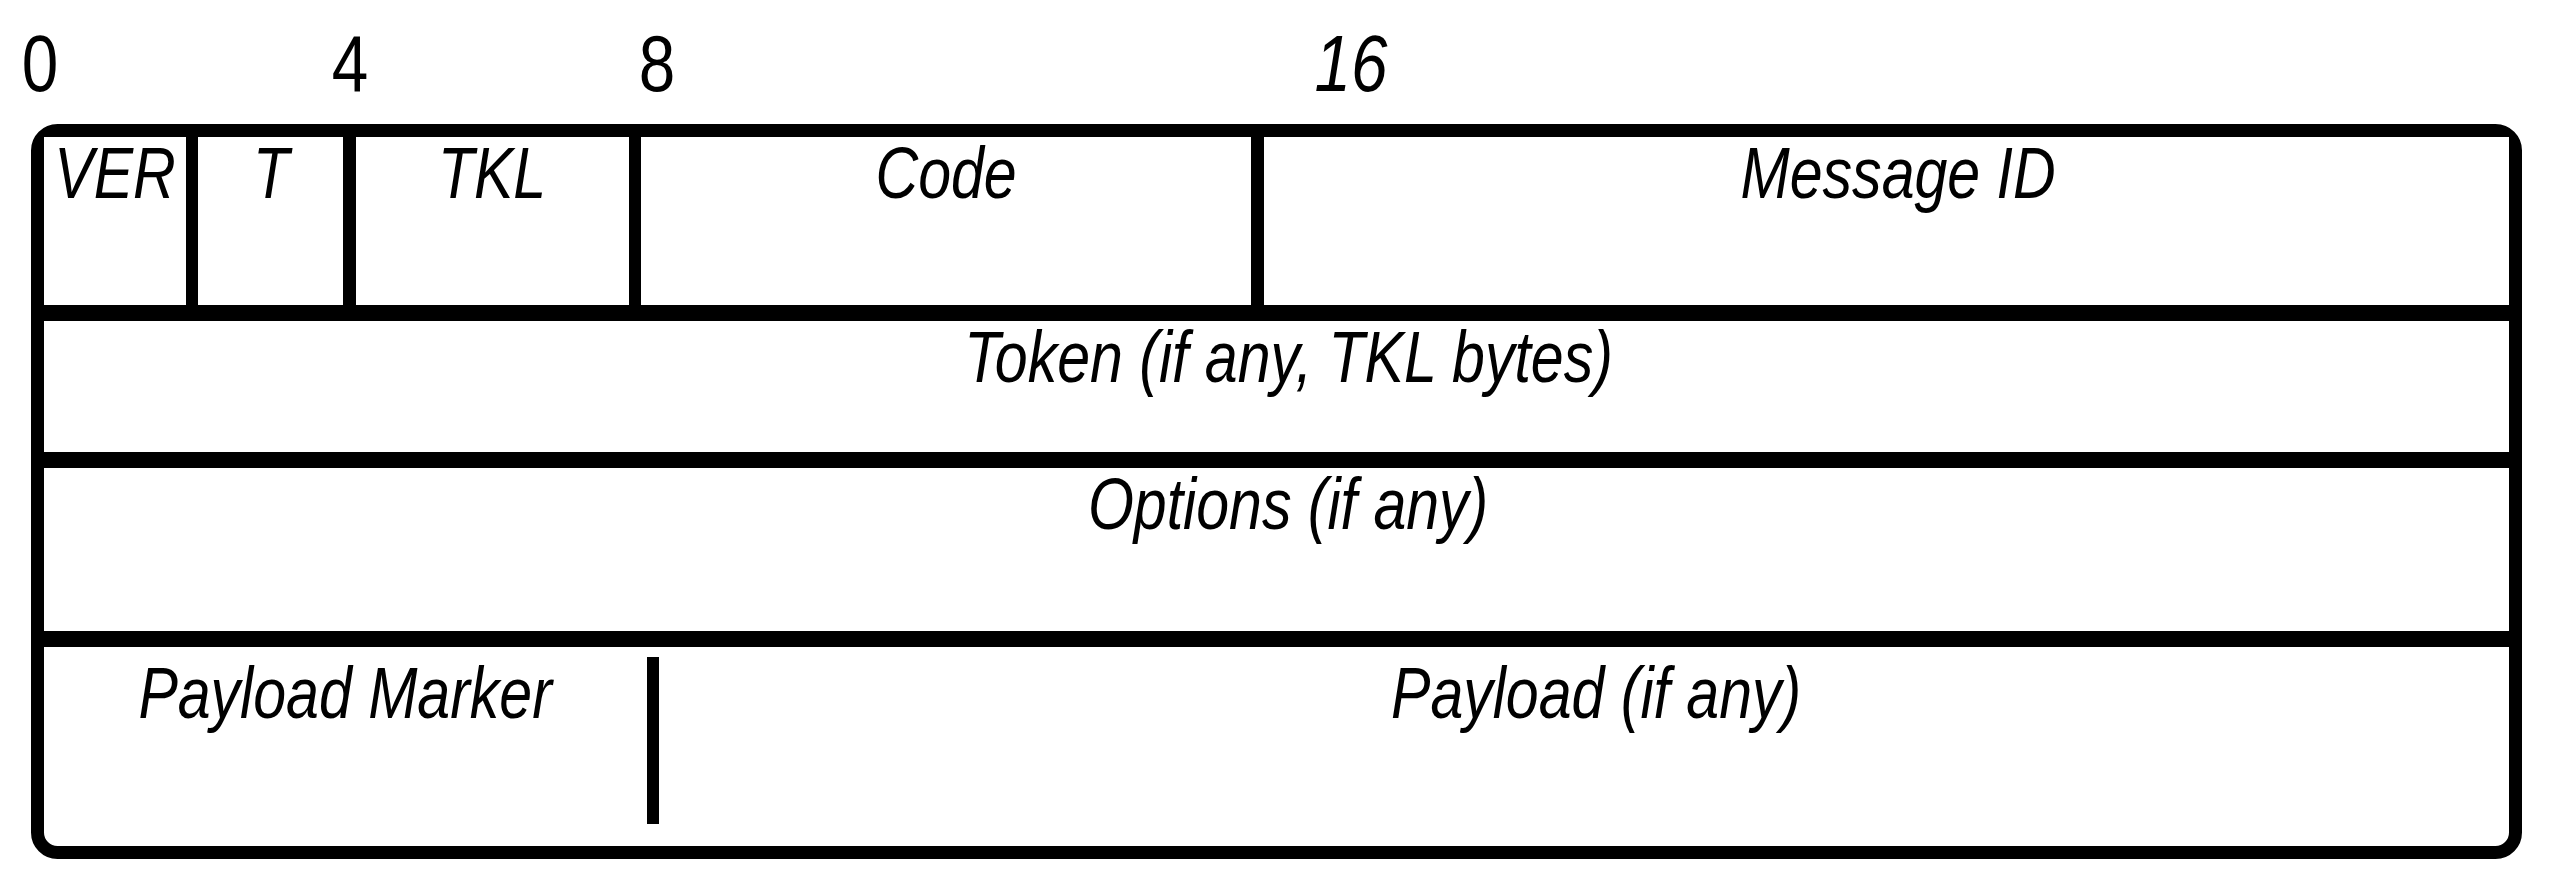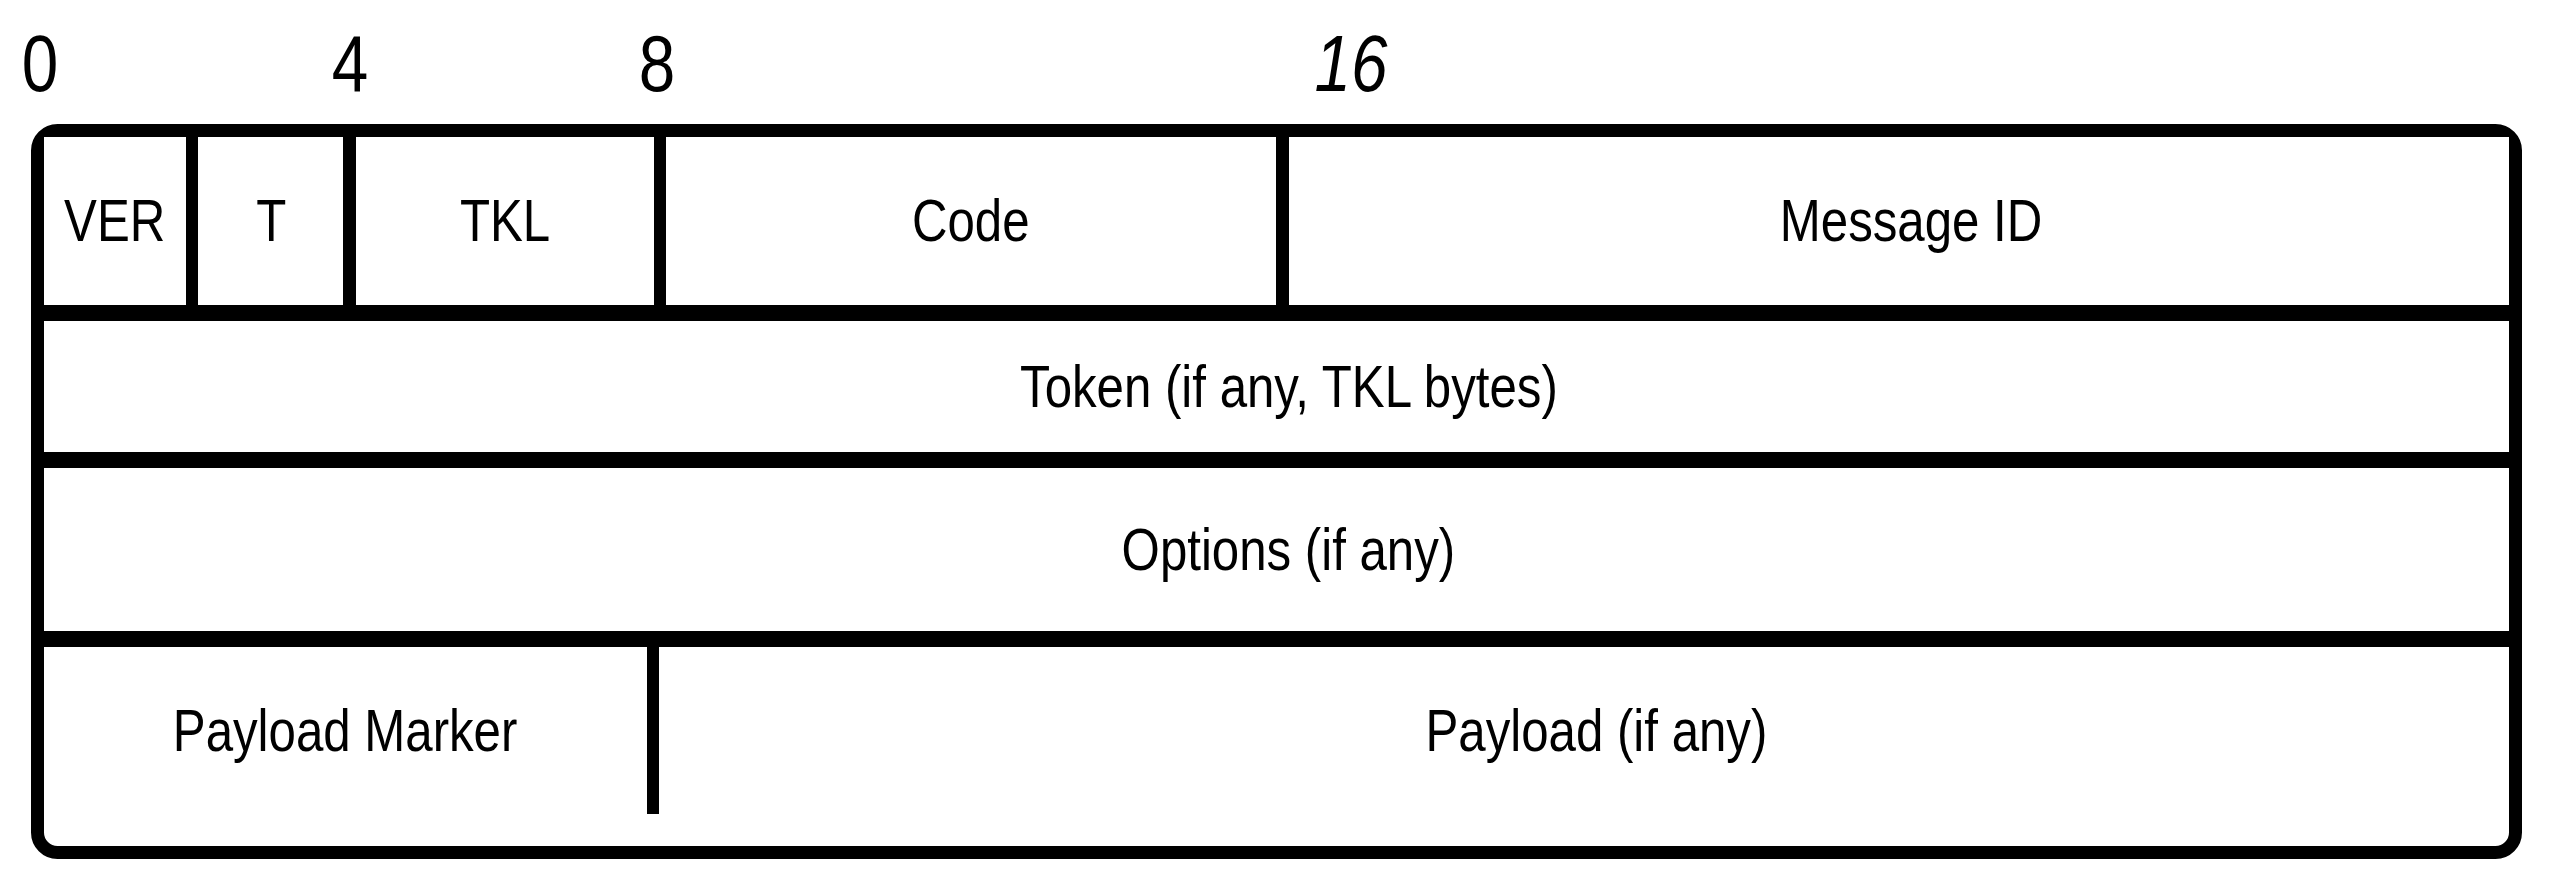--- a/index.html
+++ b/index.html
@@ -59,51 +59,52 @@
   }
   .row {
     display: flex;
     flex-direction: row;
     align-items: stretch;
     width: 100%;
   }
   .row-1 { height: 168px; }
   .row-2 { height: 131px; }
   .row-3 { height: 163px; }
-  .row-4 { height: 167px; }
+  .row-4 { height: 167px; margin-top: 10px; }
   .hsep {
     height: 16px;
     width: 100%;
     background: #000000;
     flex: none;
   }
   .vdiv {
     width: 12.4px;
     background: #000000;
     flex: none;
   }
   .cell {
     display: flex;
-    align-items: center;
+    align-items: flex-start;
     justify-content: center;
-    font-size: 60px;
+    font-size: 72px;
     line-height: 1;
     white-space: nowrap;
     background: #ffffff;
     flex: none;
+    font-style: italic;
   }
   .cell > span {
     display: inline-block;
     transform: scaleX(0.82);
     transform-origin: center center;
   }
   .cell-grow { flex: 1 1 auto; padding-left: 24px; }
   .w-ver { width: 142px; }
   .w-t   { width: 145px; }
-  .w-tkl { width: 298px; }
+  .w-tkl { width: 273px; }
   .w-code{ width: 610px; }
   .w-pm  { width: 603px; }
 </style>
 </head>
 <body>
 
 <div class="stage">
 
   <div class="ruler">
     <div class="bit-label bl-0">

